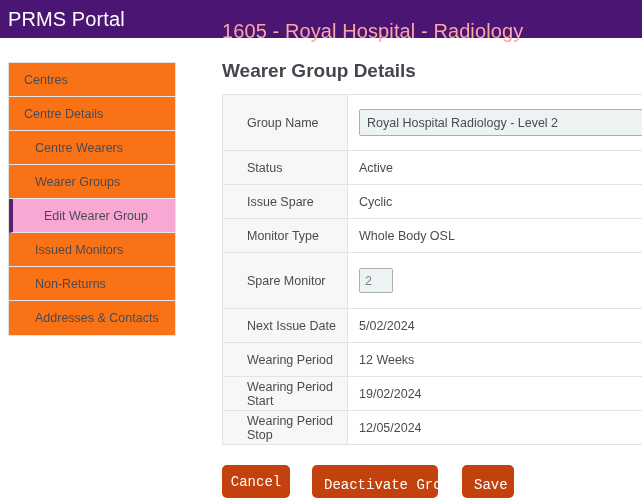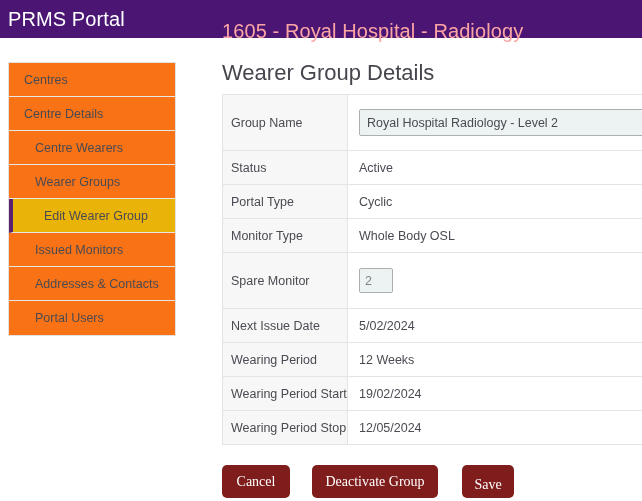--- a/index.html
+++ b/index.html
@@ -69,40 +69,40 @@
     border-bottom: 1px solid #e7e7e7;
     background: #f97316;
     cursor: pointer;
     white-space: nowrap;
   }
   .nav-item:last-child { border-bottom: none; }
   .nav-item.level-1 { padding-left: 15px; }
   .nav-item.level-2 { padding-left: 26px; align-items: center; }
   .nav-item.level-3 { padding-left: 35px; }
   .nav-item.active {
-    background: #eab308;
+    background: #f9a8d4;
     border-left: 4px solid #5b2171;
     padding-left: 31px;
   }
 
   
   .content {
     position: absolute;
     left: 222px;
     top: 38px;
     right: 0;
     bottom: 0;
   }
   .page-title {
     position: absolute;
     left: 0;
     top: 22px;
-    font-size: 22px;
+    font-size: 19px;
     color: #45454d;
-    font-weight: 400;
+    font-weight: 700;
     white-space: nowrap;
   }
 
   
   .details-table {
     position: absolute;
     left: 0;
     top: 56px;
     width: 440px;
     border-collapse: collapse;
@@ -114,21 +114,21 @@
     font-size: 12.5px;
     color: #4a4a52;
     vertical-align: middle;
     height: 34px;
   }
   td.lbl {
     width: 125px;
     background: #f7f7f7;
     border-right: 1px solid #e4e4e4;
     border-left: 1px solid #e4e4e4;
-    padding-left: 8px;
+    padding-left: 24px;
     color: #4a4a52;
   }
   td.val {
     padding-left: 11px;
     background: #ffffff;
     color: #4a4a52;
   }
   tr.tall td { height: 56px; }
 
   
@@ -159,33 +159,33 @@
 
   
   .button-row {
     position: absolute;
     left: 0;
     top: 427px;
     display: flex;
     align-items: center;
   }
   .btn {
-    background: #7f1d1d;
+    background: #c2410c;
     color: #ffffff;
     border: none;
     border-radius: 5px;
     height: 33px;
-    font-family: Liberation Serif, serif;
+    font-family: Liberation Mono, monospace;
     font-size: 14px;
     cursor: pointer;
     padding: 0 18px;
     white-space: nowrap;
   }
   .btn-cancel { width: 68px; padding: 0; }
-  .btn-deactivate { width: 126px; padding: 4px; margin-left: 22px; }
+  .btn-deactivate { width: 126px; padding: 12px; margin-left: 22px; }
   .btn-save { width: 52px; padding: 12px; margin-left: 24px; }
 </style>
 </head>
 <body>
 
 <div id="app">
 
   <div class="topbar">
     <div class="topbar-brand">PRMS Portal</div>
     <div class="topbar-context">1605 - Royal Hospital - Radiology</div>
@@ -204,45 +204,45 @@
     <div class="nav-item level-2">
       <span>Wearer Groups</span>
     </div>
     <div class="nav-item level-3 active">
       <span>Edit Wearer Group</span>
     </div>
     <div class="nav-item level-2">
       <span>Issued Monitors</span>
     </div>
     <div class="nav-item level-2">
+      <span>Non-Returns</span>
+    </div>
+    <div class="nav-item level-2">
       <span>Addresses &amp; Contacts</span>
-    </div>
-    <div class="nav-item level-2">
-      <span>Portal Users</span>
     </div>
   </nav>
 
   <main class="content">
 
     <h1 class="page-title">Wearer Group Details</h1>
 
     <table class="details-table">
       <tbody>
         <tr class="tall">
           <td class="lbl">Group Name</td>
           <td class="val">
             <input class="text-input" type="text" value="Royal Hospital Radiology - Level 2" style="">
           </td>
         </tr>
         <tr>
           <td class="lbl">Status</td>
           <td class="val">Active</td>
         </tr>
         <tr>
-          <td class="lbl">Portal Type</td>
+          <td class="lbl">Issue Spare</td>
           <td class="val">Cyclic</td>
         </tr>
         <tr>
           <td class="lbl">Monitor Type</td>
           <td class="val">Whole Body OSL</td>
         </tr>
         <tr class="tall">
           <td class="lbl">Spare Monitor</td>
           <td class="val">
             <input class="num-input" type="text" value="2" style="">

